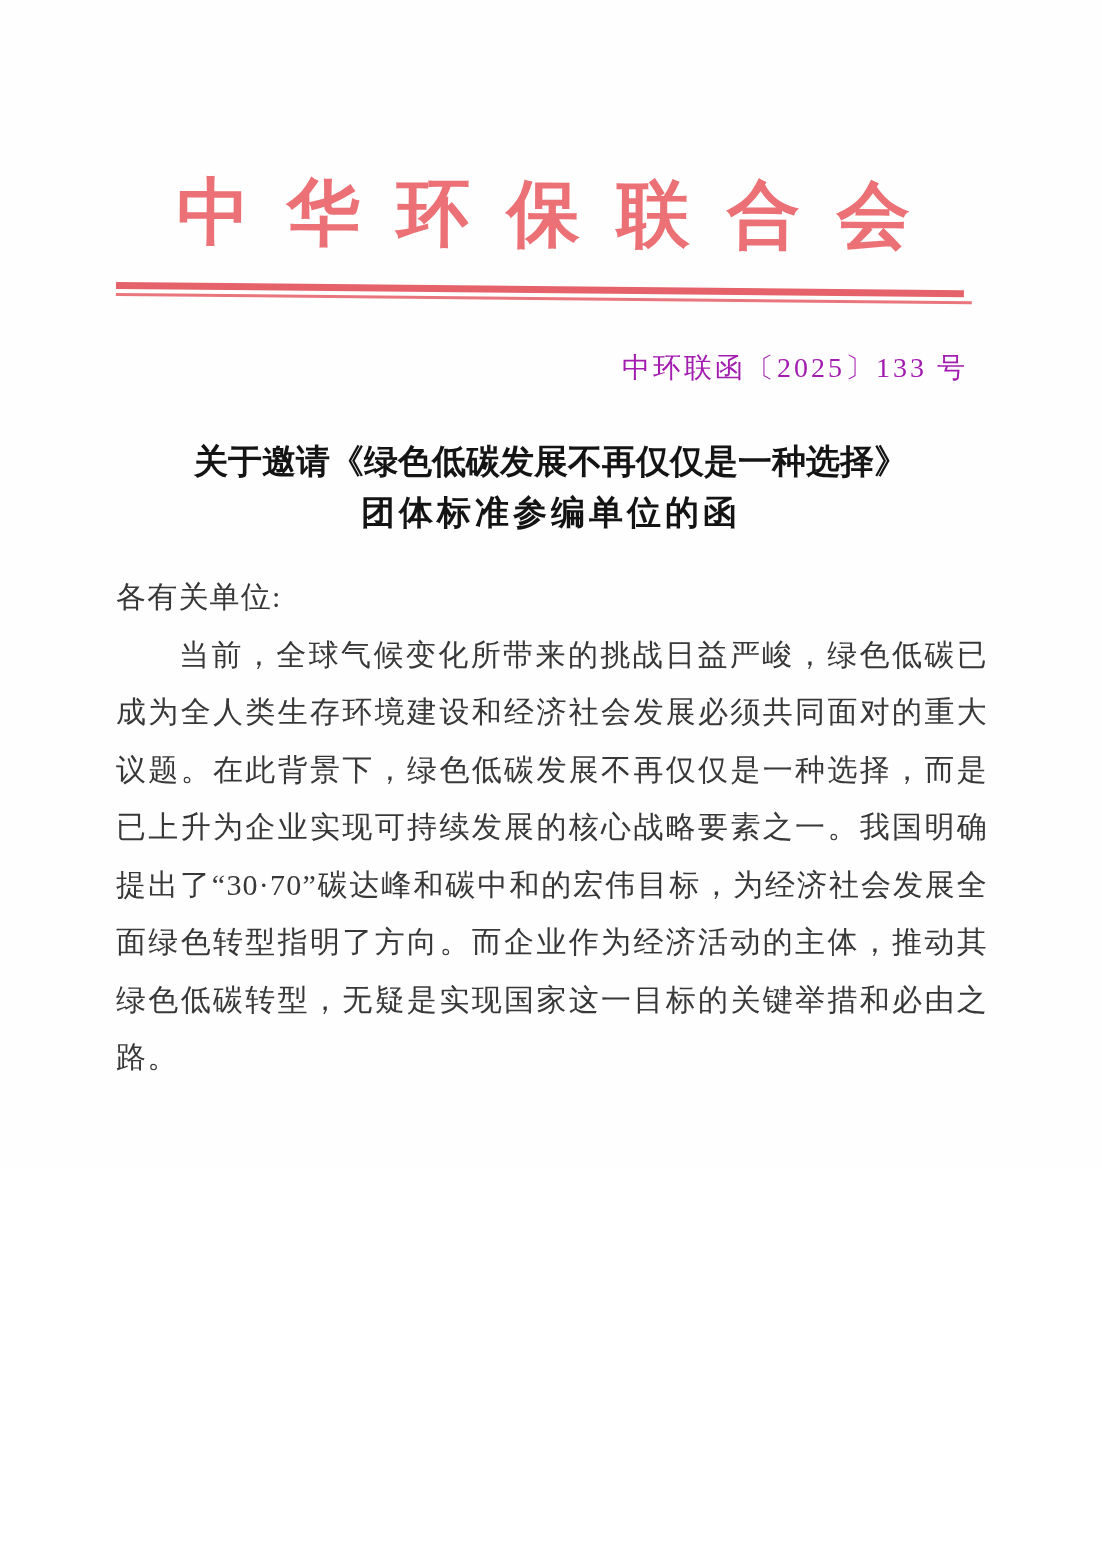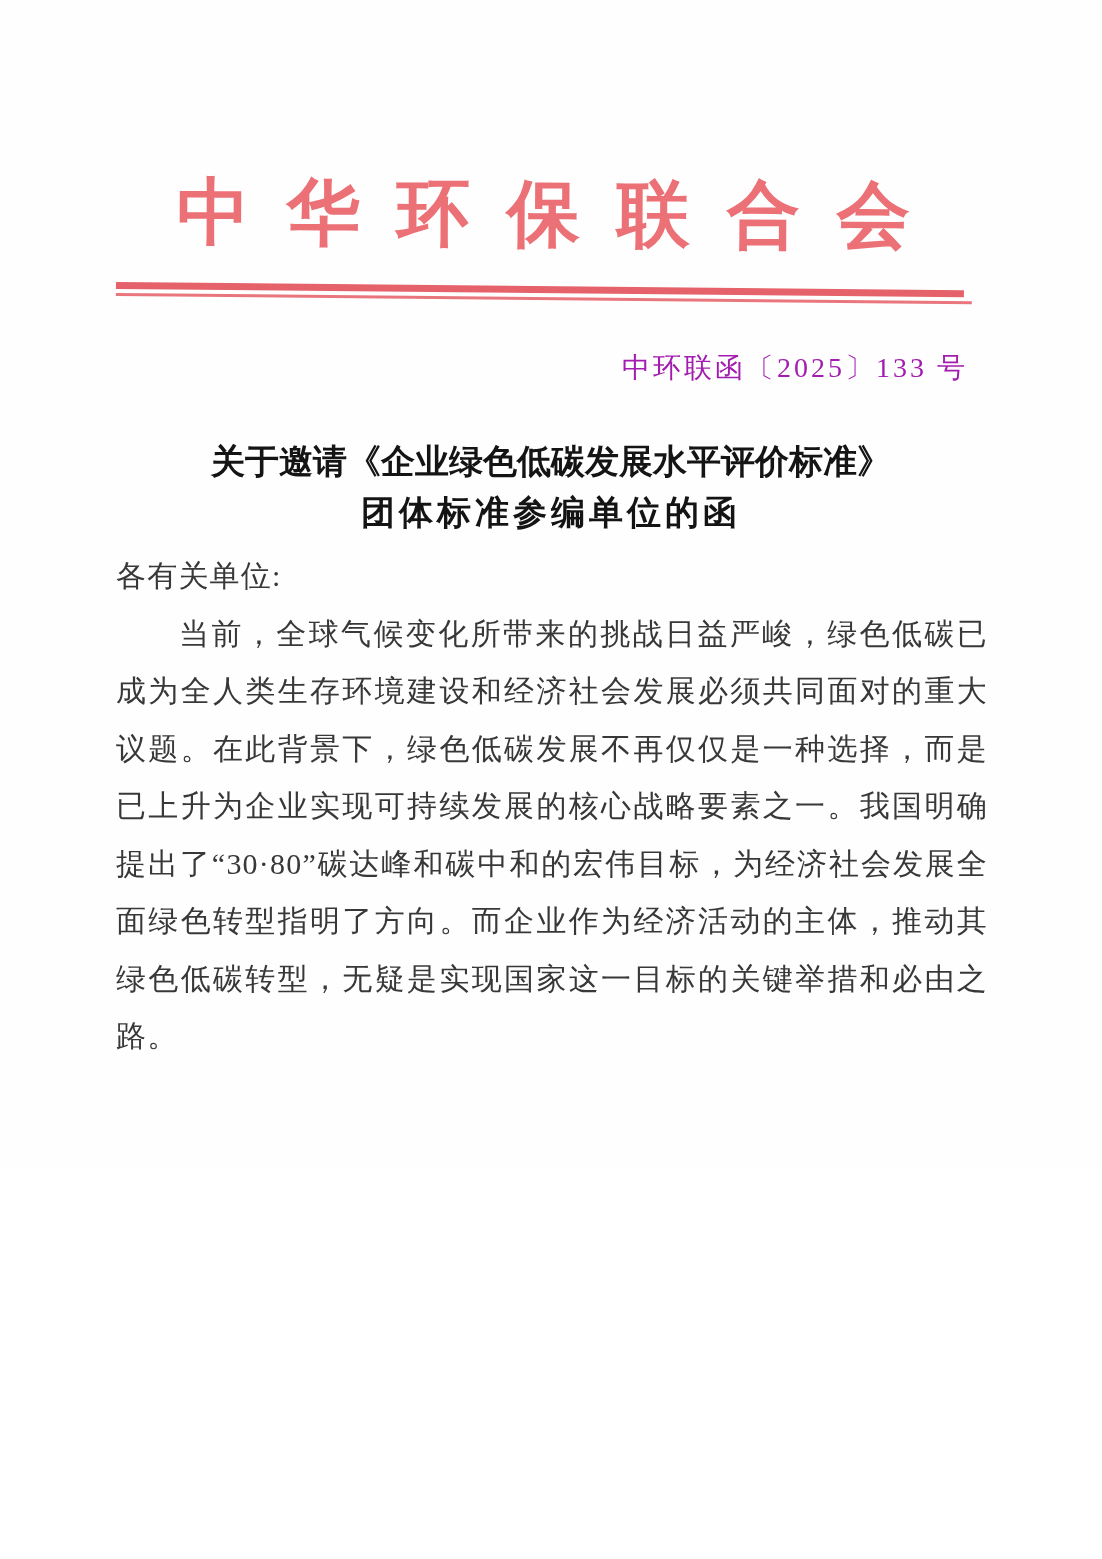--- a/index.html
+++ b/index.html
@@ -71,21 +71,21 @@
     line-height: 51px;
     font-weight: 700;
     color: #141414;
   }
   .title-line { display: block; }
   .title-line.second { letter-spacing: 4px; }
   
   .letter-body {
     position: absolute;
     left: 116px;
-    top: 547px;
+    top: 568px;
     width: 872px;
     font-size: 30px;
     line-height: 57.5px;
     letter-spacing: 1.2px;
     color: #383838;
     text-align: justify;
   }
   .salutation {
     text-align: left;
   }
@@ -113,24 +113,24 @@
   <div class="letterhead">中华环保联合会</div>
 
   <div class="rule-wrap">
     <div class="rule-thick"></div>
     <div class="rule-thin"></div>
   </div>
 
   <div class="doc-number">中环联函〔2025〕133 号</div>
 
   <h1 class="doc-title">
-    <span class="title-line first">关于邀请《企业绿色低碳发展水平评价标准》</span>
+    <span class="title-line first">关于邀请《绿色低碳发展不再仅仅是一种选择》</span>
     <span class="title-line second">团体标准参编单位的函</span>
   </h1>
 
   <div class="letter-body">
     <div class="salutation">各有关单位:</div>
-    <p class="para">当前，全球气候变化所带来的挑战日益严峻，绿色低碳已成为全人类生存环境建设和经济社会发展必须共同面对的重大议题。在此背景下，绿色低碳发展不再仅仅是一种选择，而是已上升为企业实现可持续发展的核心战略要素之一。我国明确提出了“30·80”碳达峰和碳中和的宏伟目标，为经济社会发展全面绿色转型指明了方向。而企业作为经济活动的主体，推动其绿色低碳转型，无疑是实现国家这一目标的关键举措和必由之路。</p>
+    <p class="para">当前，全球气候变化所带来的挑战日益严峻，绿色低碳已成为全人类生存环境建设和经济社会发展必须共同面对的重大议题。在此背景下，绿色低碳发展不再仅仅是一种选择，而是已上升为企业实现可持续发展的核心战略要素之一。我国明确提出了“30·70”碳达峰和碳中和的宏伟目标，为经济社会发展全面绿色转型指明了方向。而企业作为经济活动的主体，推动其绿色低碳转型，无疑是实现国家这一目标的关键举措和必由之路。</p>
   </div>
 
   <div class="page-footer">— 1 —</div>
 
 </div>
 
 </body></html>

